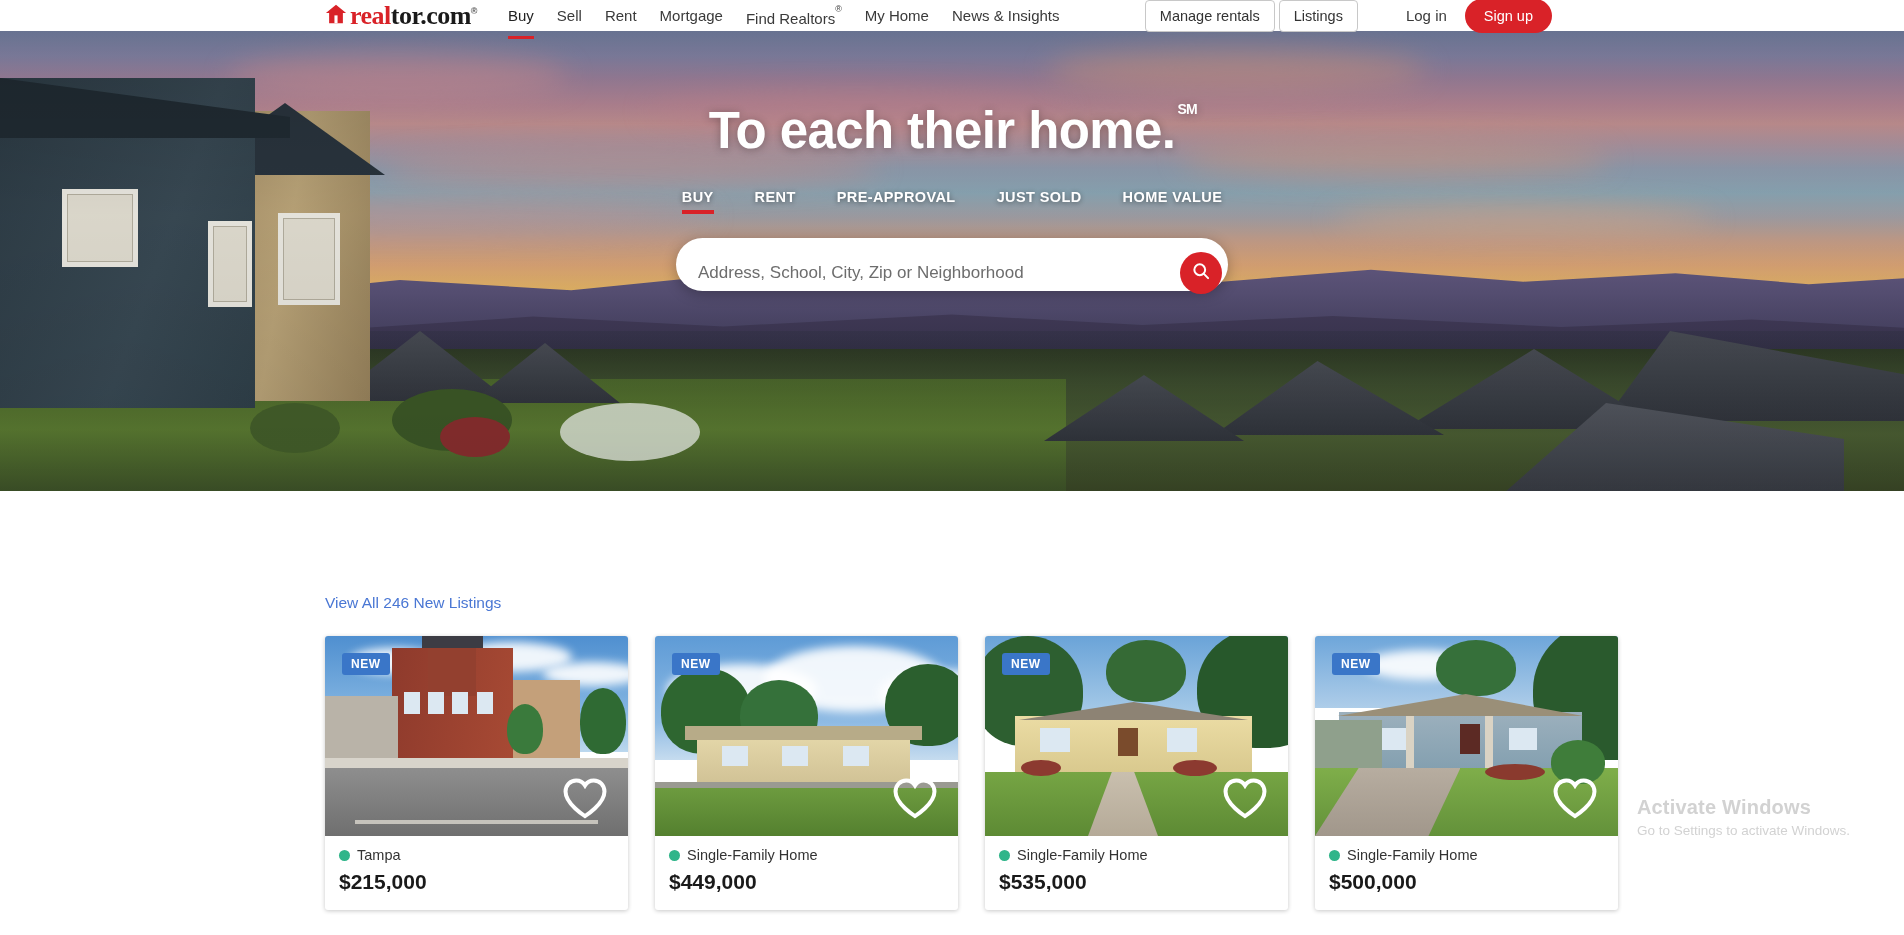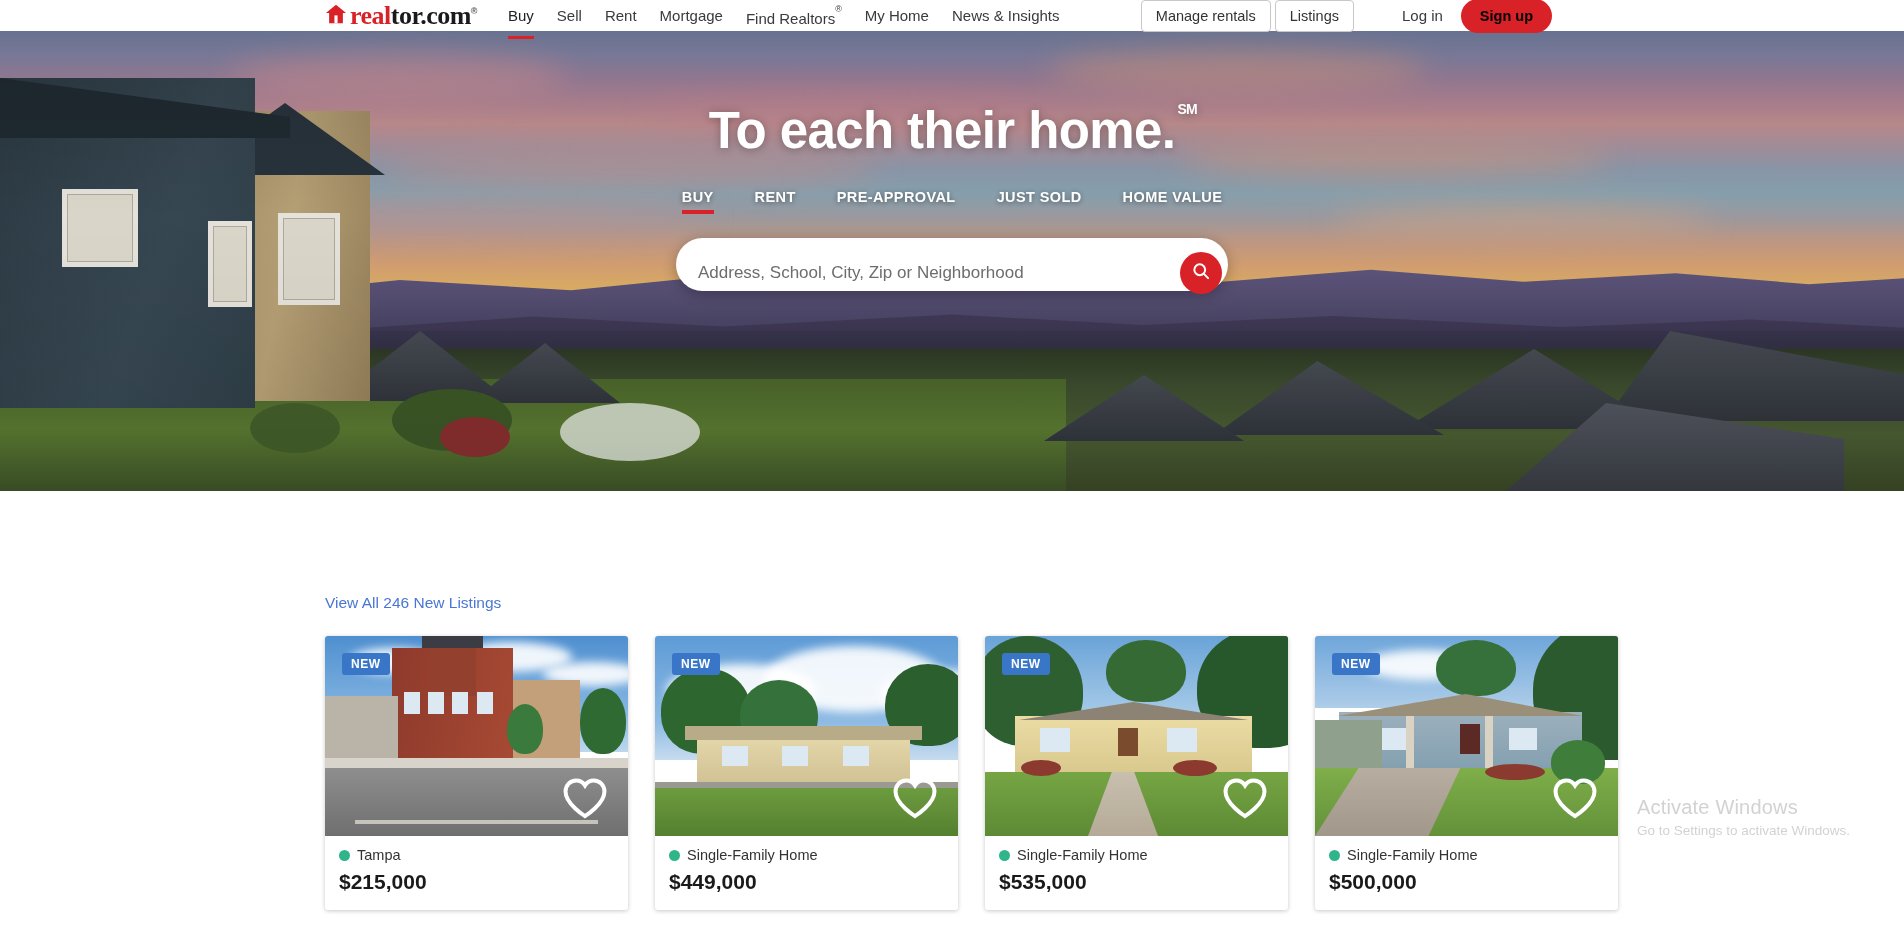--- a/index.html
+++ b/index.html
@@ -94,25 +94,25 @@
   .login-link {
     font-size: 15px;
     color: #3a3a3a;
     text-decoration: none;
     margin-left: 44px;
     cursor: pointer;
     white-space: nowrap;
   }
   .signup-btn {
     background: #d92228;
-    color: #000000;
+    color: #ffffff;
     border: none;
     border-radius: 18px;
     font-size: 14.5px;
-    font-weight: 700;
+    font-weight: 400;
     padding: 9px 19px;
     cursor: pointer;
     font-family: "Liberation Sans", sans-serif;
     margin-left: 14px;
     white-space: nowrap;
   }
 
   
   .hero {
     position: relative;
@@ -395,21 +395,21 @@
   
   .watermark {
     position: absolute;
     right: 54px;
     bottom: 72px;
     text-align: left;
     color: #cfcfcf;
     z-index: 2;
     pointer-events: none;
   }
-  .wm-title { font-size: 20px; font-weight: 400; color: #d2d2d2; letter-spacing: .2px; }
+  .wm-title { font-size: 20px; font-weight: 700; color: #d2d2d2; letter-spacing: .2px; }
   .wm-sub { font-size: 13.5px; color: #d2d2d2; margin-top: 4px; }
 </style>
 </head>
 <body>
 
 <div class="header">
 
   <a class="logo-wrap" href="#">
     <span class="logo-house">
       <svg width="22" height="22" viewBox="0 0 24 24">

